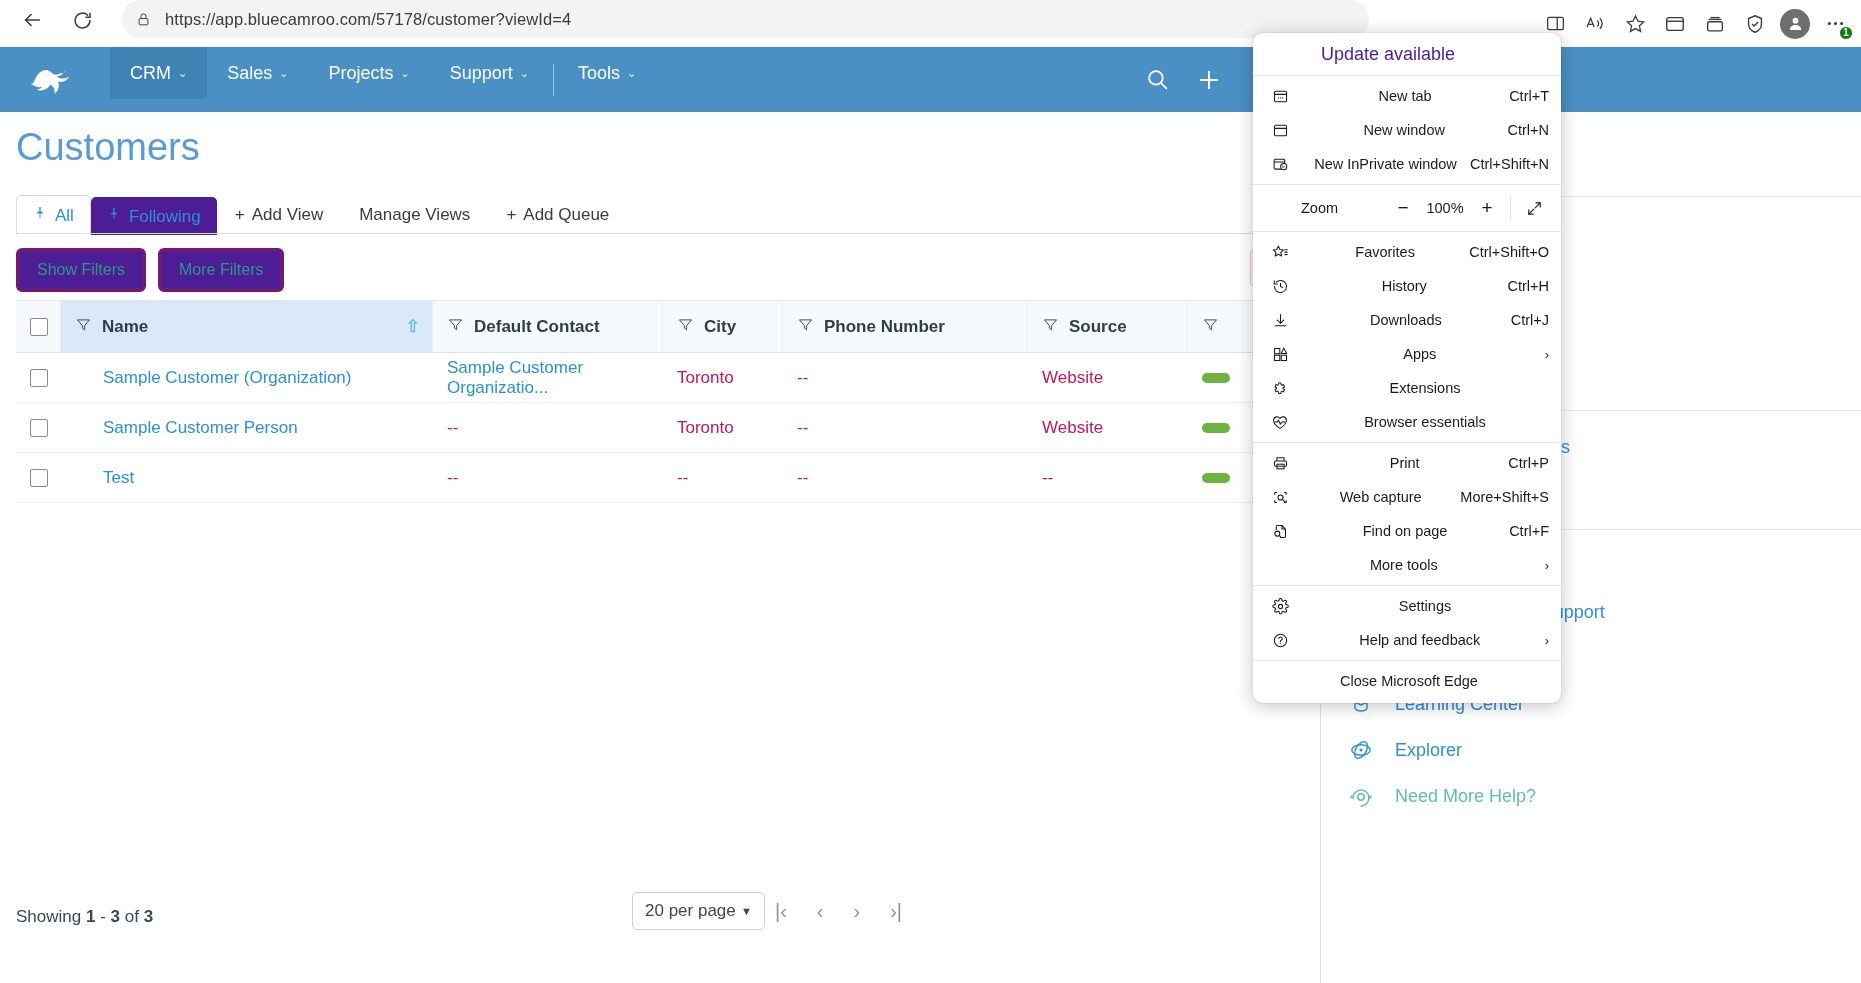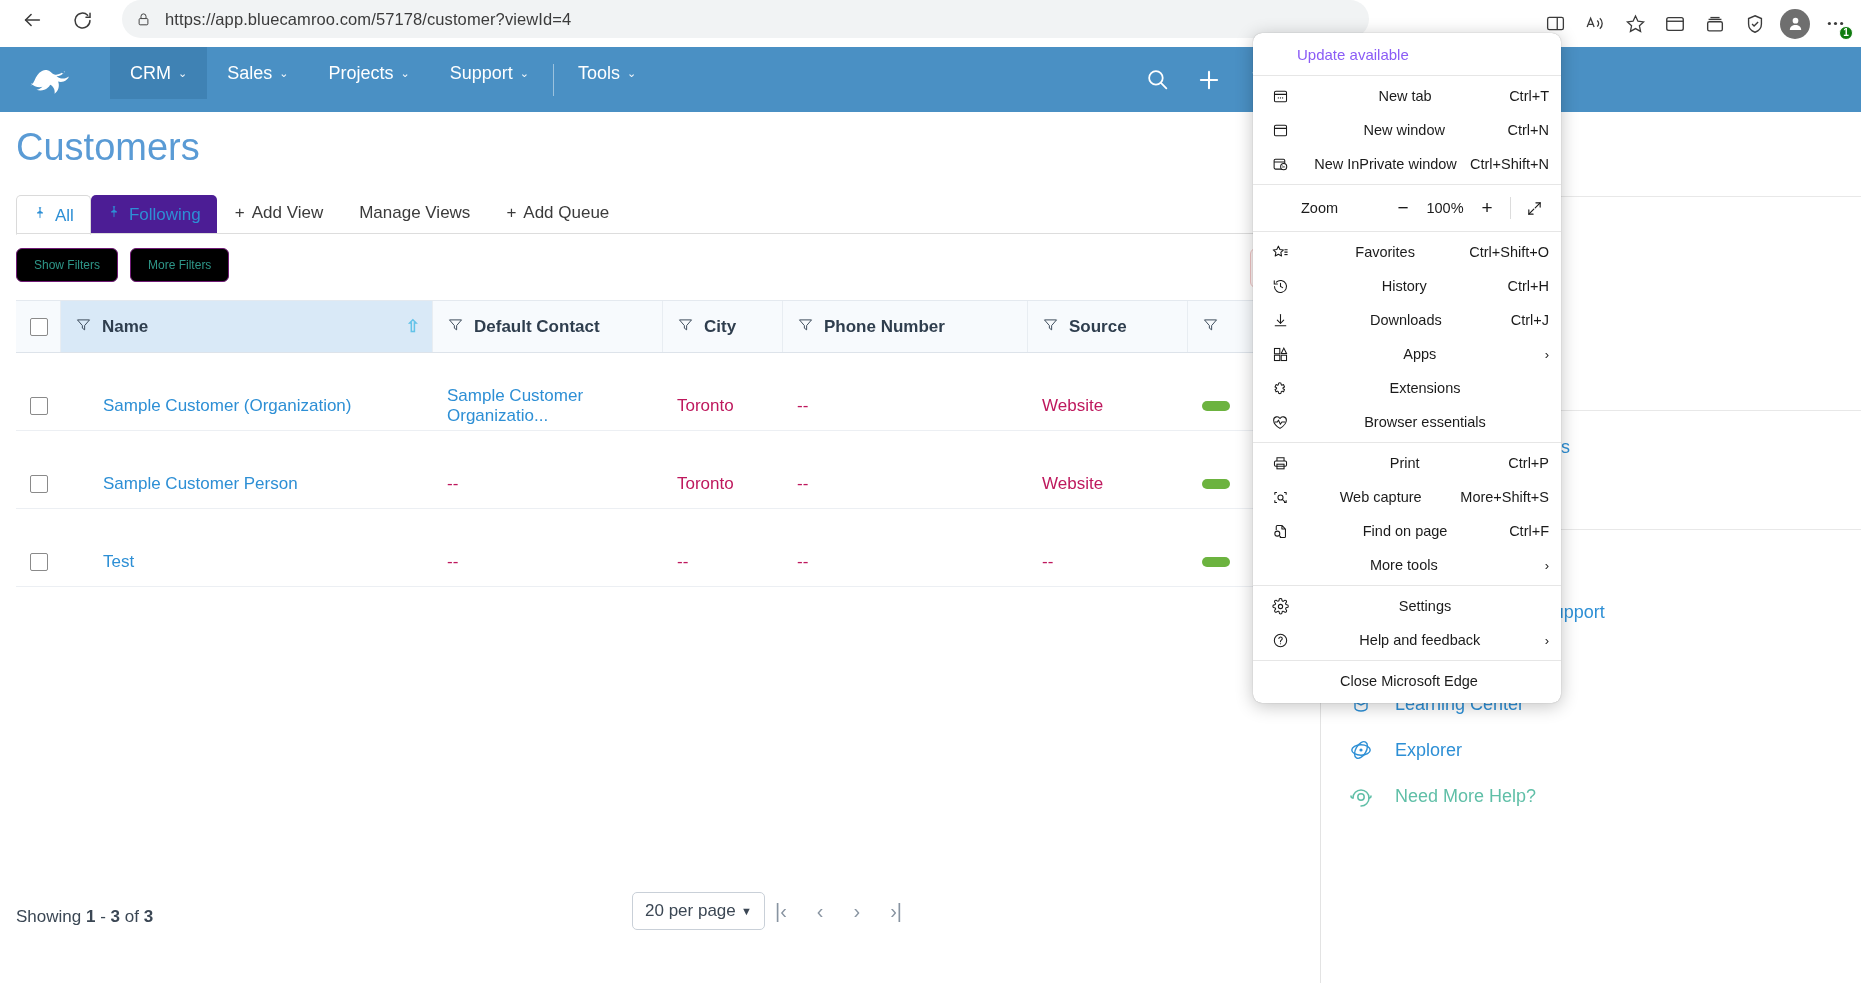--- a/index.html
+++ b/index.html
@@ -85,42 +85,42 @@
     position: absolute; left: 0; top: 112px; width: 1320px; height: 871px;
     background: #ffffff;
   }
   .page-title {
     position: absolute; left: 16px; top: 14px;
     font-size: 38px; color: #5a9bd5; font-weight: 300;
   }
 
   .tabs-row {
     position: absolute; left: 16px; top: 82px; width: 1290px; height: 40px;
-    display: flex; align-items: flex-start;
+    display: flex; align-items: flex-end;
   }
   .tab {
     display: flex; align-items: center; gap: 8px;
     padding: 9px 16px 8px 16px; font-size: 17px; color: #2d8fd5;
     border-radius: 5px 5px 0 0; position: relative; top: 1px;
   }
   .tab.active { background: #ffffff; border: 1px solid #dadada; border-bottom: 1px solid #fff; }
   .tab.following { background: #4c1d95; }
   .tab-action {
     padding: 9px 18px; font-size: 17px; color: #3b3b3b;
     display: flex; align-items: center; gap: 7px;
   }
   .tabs-underline {
     position: absolute; left: 16px; top: 121px; width: 1290px; height: 1px;
     background: #dddddd;
   }
 
   .filters-row { position: absolute; left: 16px; top: 136px; display: flex; gap: 12px; }
   .filter-btn {
-    border: 1px solid #701a75; color: #2e9688; background: #000000;
-    border-radius: 6px; padding: 9px 17px; font-size: 12px;
+    border: 4px solid #701a75; color: #2e9688; background: #4c1d95;
+    border-radius: 6px; padding: 9px 17px; font-size: 16px;
   }
   .delete-btn {
     position: absolute; right: 14px; top: 136px;
     border: 1px solid #f0c4c4; background: #fdf4f4; border-radius: 6px;
     width: 56px; height: 40px; display: flex; align-items: center;
     justify-content: center; color: #e07b7b;
   }
 
   
   .grid {
@@ -141,21 +141,20 @@
   .col-name { width: 372px; }
   .col-contact { width: 230px; }
   .col-city { width: 120px; }
   .col-phone { width: 245px; }
   .col-source { width: 160px; }
   .col-status { width: 118px; }
 
   .grid-row {
     display: flex; height: 50px; align-items: center;
     border-bottom: 1px solid #eceff3;
-    margin-top: 28px;
   }
   .gc {
     display: flex; align-items: center; font-size: 17px;
     color: #3b4754; padding-left: 14px; height: 50px;
   }
   .gc a { color: #2d8fd5; text-decoration: none; }
   .gc.name { padding-left: 42px; }
   .row-check {
     width: 18px; height: 18px; border: 1.5px solid #8a8a8a;
     border-radius: 2px; background: #fff; margin-left: 14px;
@@ -234,21 +233,21 @@
 
   
   .edge-menu {
     position: absolute; left: 1253px; top: 33px; width: 308px;
     background: #ffffff; border-radius: 9px;
     box-shadow: 0 3px 18px rgba(0,0,0,0.24), 0 0 1px rgba(0,0,0,0.35);
     padding: 3px 0 5px 0; overflow: hidden;
   }
   .em-update {
     height: 36px; display: flex; align-items: center;
-    padding-left: 44px; font-size: 15px; color: #8b5cf6;
+    padding-left: 68px; font-size: 18px; color: #4c1d95;
   }
   .em-sep { height: 1px; background: #e6e6e6; margin: 3px 0; }
   .em-item {
     height: 34px; display: flex; align-items: center;
     padding: 0 12px 0 16px; font-size: 14.5px; color: #1b1b1b;
   }
   .em-ico {
     width: 22px; height: 22px; display: flex; align-items: center;
     justify-content: center; margin-right: 10px; color: #1b1b1b; flex: none;
   }

